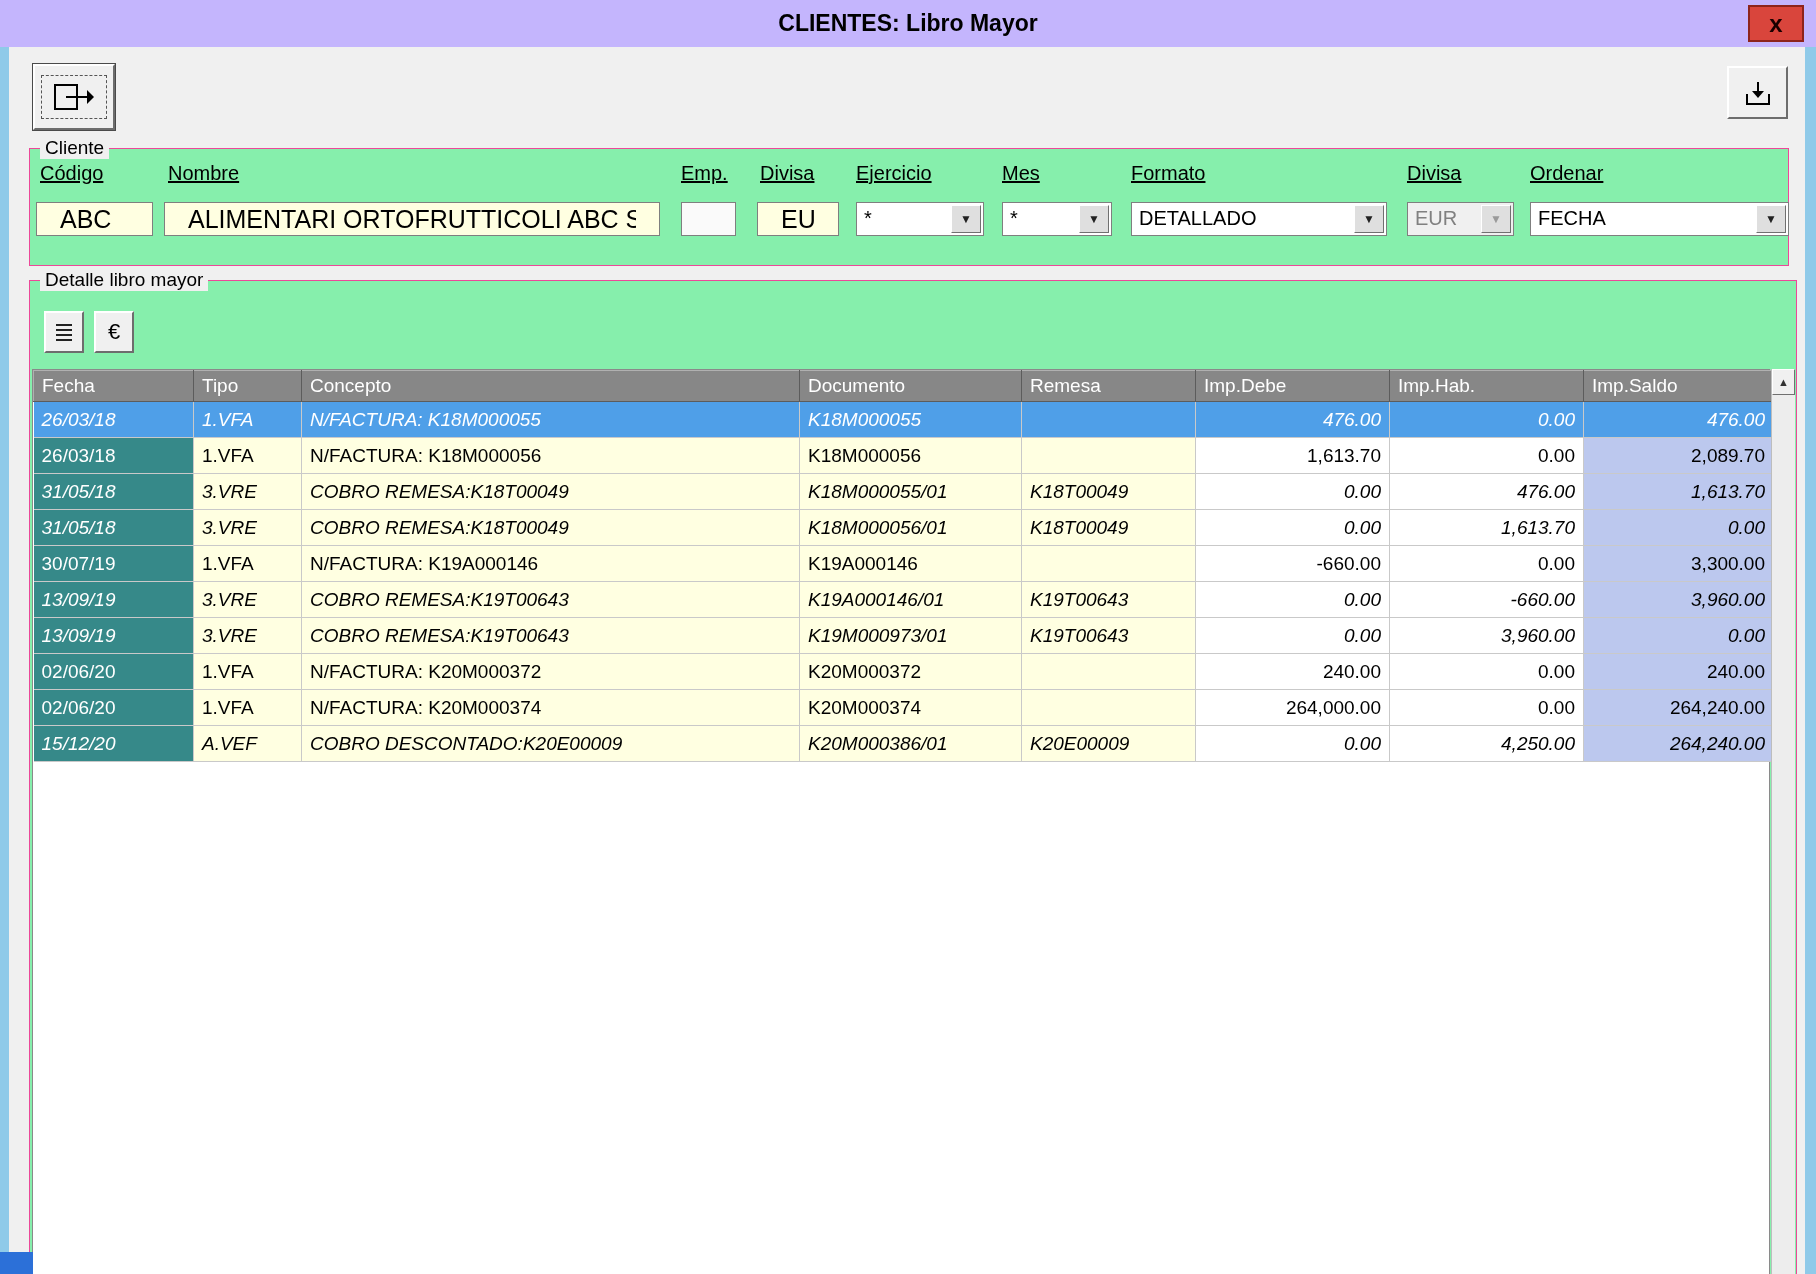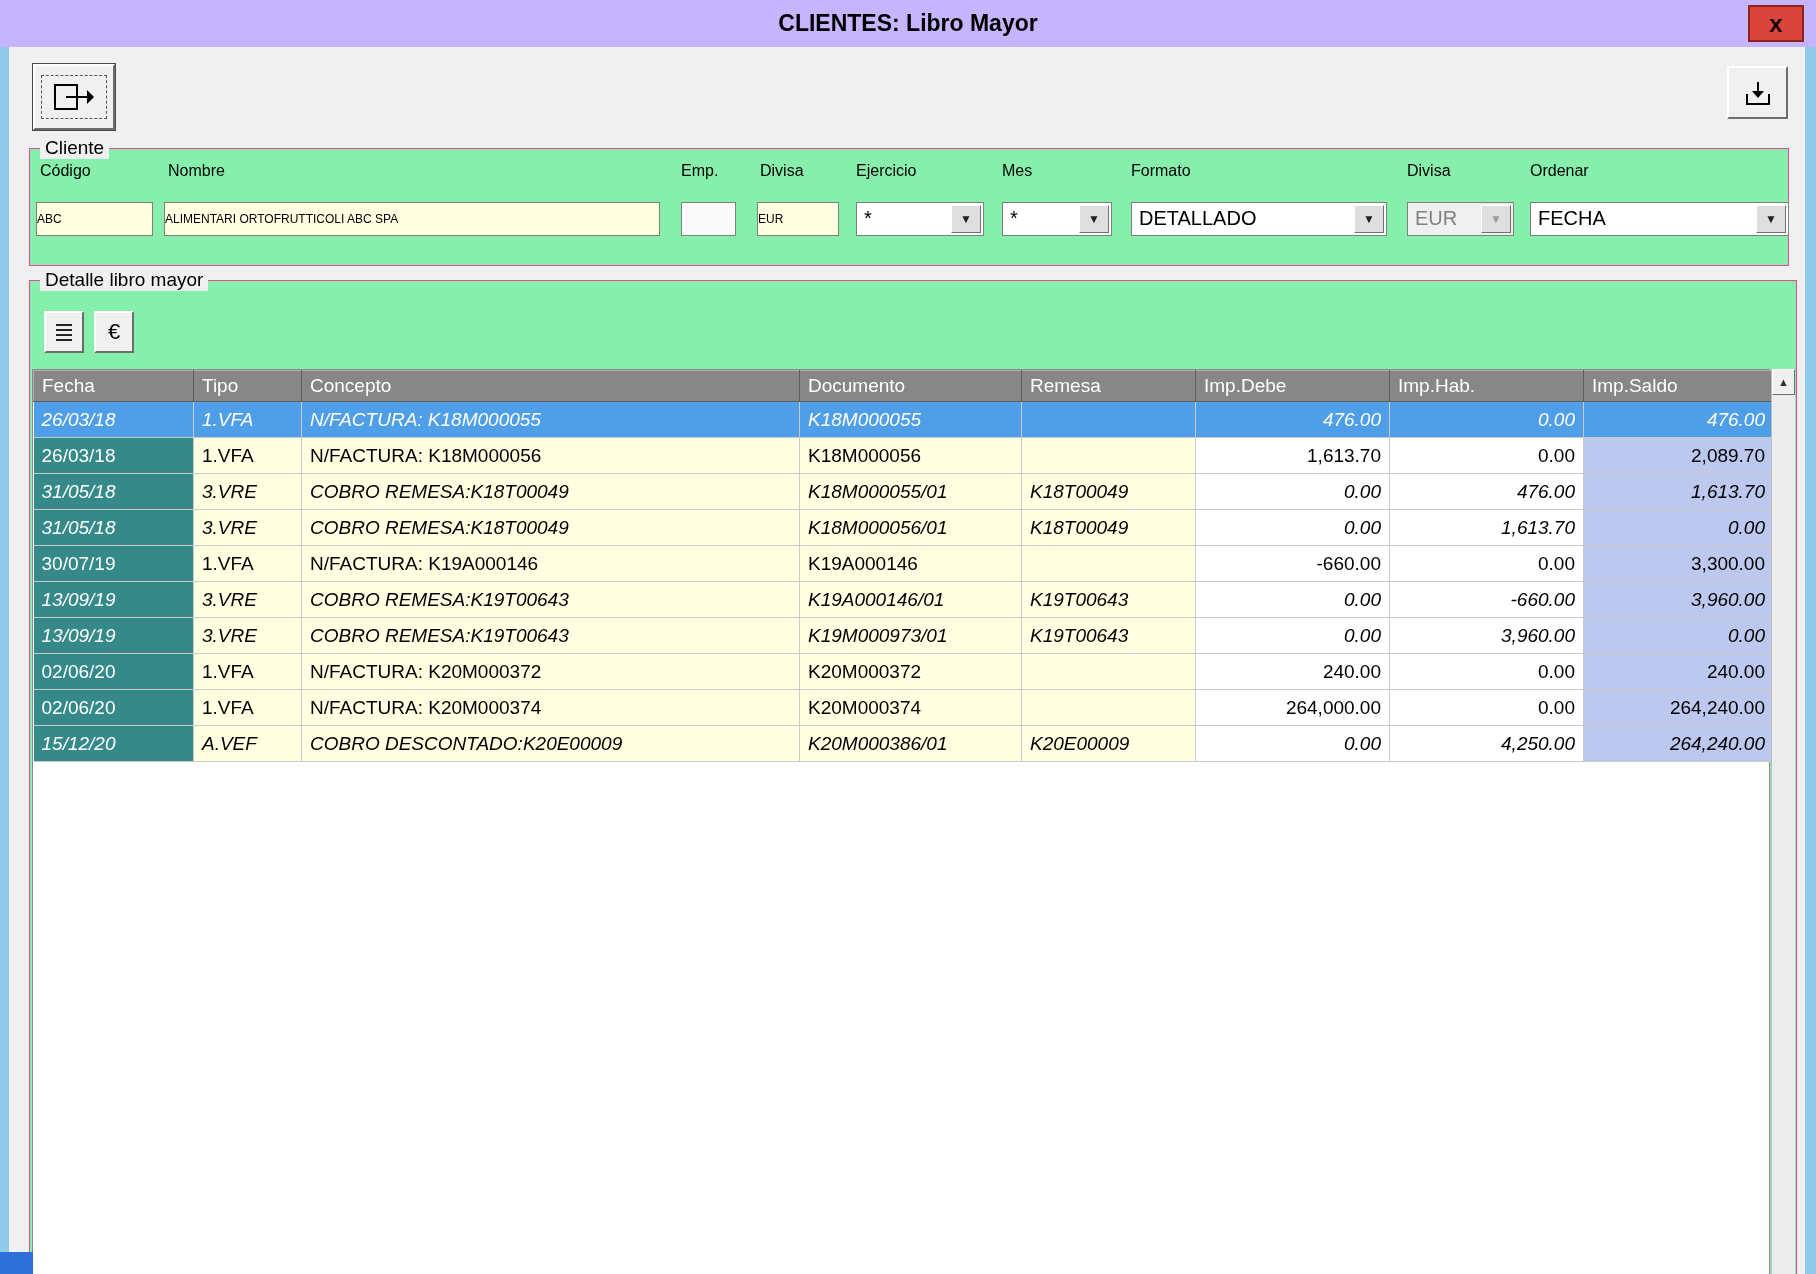--- a/index.html
+++ b/index.html
@@ -48,25 +48,25 @@
   .fieldset {
     position:absolute; border:1px solid #ec4899; background:#86efac;
   }
   .fieldset .legend {
     position:absolute; top:-12px; left:10px;
     background:#F0F0F0; padding:0 5px; font-size:19px;
   }
   .cliente { left:20px; top:101px; width:1760px; height:118px; }
   .detalle { left:20px; top:233px; width:1768px; bottom:0; border-bottom:none; }
   
-  .flabel { position:absolute; top:13px; font-size:16px; white-space:nowrap; }
+  .flabel { position:absolute; top:13px; font-size:20px; white-space:nowrap;text-decoration:underline; }
   .tbox {
     position:absolute; top:53px; height:34px;
     border:1px solid #7f7f7f; background:#fff;
-    font-family:inherit; font-size:12px; padding:0 0;
+    font-family:inherit; font-size:25px; padding:0 23px;
   }
   .cream { background:#FFFFE1; }
   .graybox { background:#FAFAFA; }
   .dd {
     position:absolute; top:53px; height:34px;
     border:1px solid #7f7f7f; background:#fff;
     font-size:20px;
   }
   .dd .dd-val {
     position:absolute; left:7px; top:4px; right:34px;

